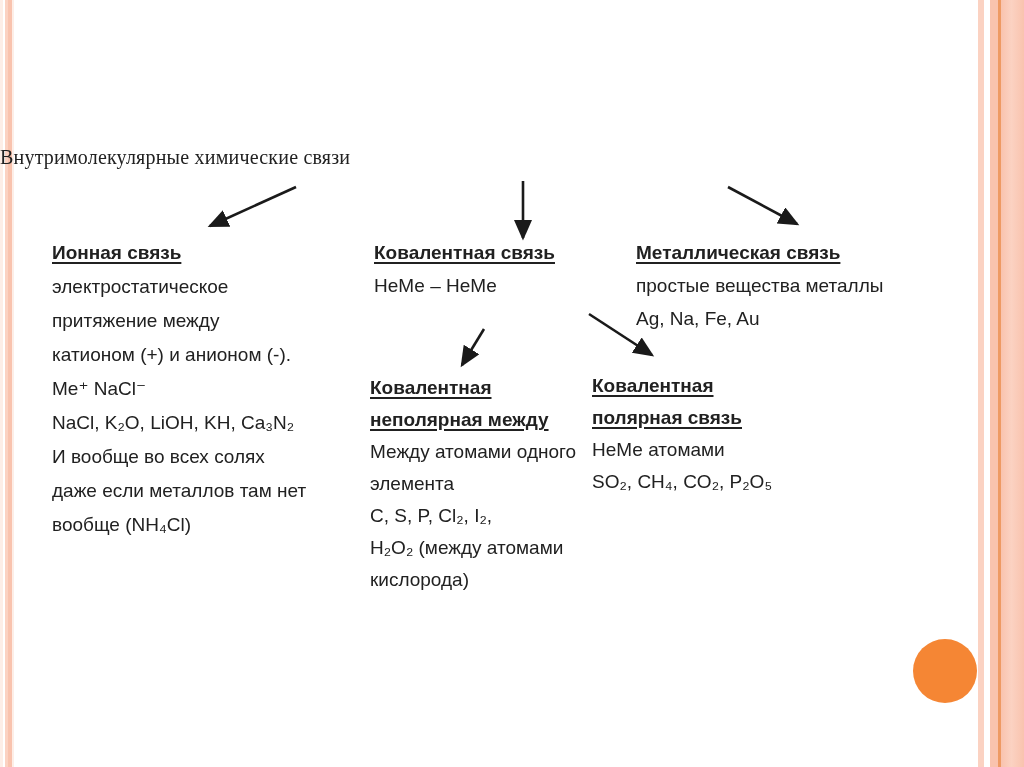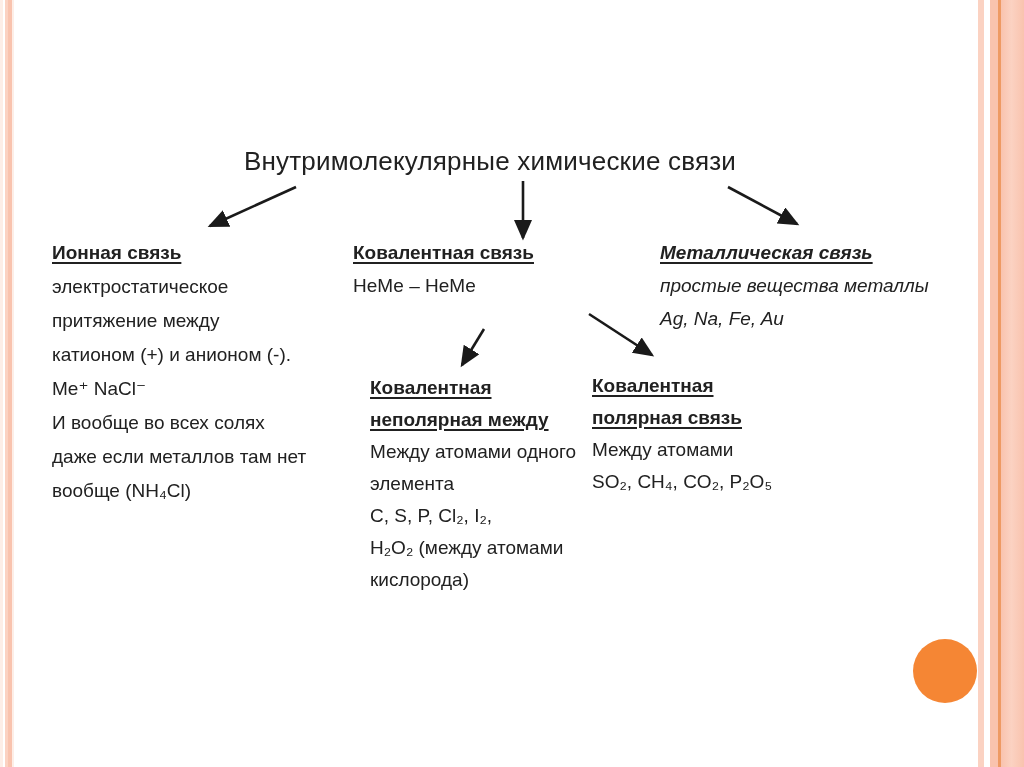--- a/index.html
+++ b/index.html
@@ -35,40 +35,41 @@
     left: 913px; top: 639px;
     width: 64px; height: 64px;
     border-radius: 50%;
     background: var(--circle-orange);
   }
 
   
   #slide-title {
     position: absolute;
     left: 0; right: 44px; top: 146px;
-    text-align: center;
-    font-size: 26px;
+    text-align: left;
+    font-size: 20px;
     letter-spacing: 0.2px;
     color: var(--text-color);
+    font-family: Liberation Serif, serif;
   }
   .node {
     position: absolute;
     font-size: 19px;
     color: var(--text-color);
   }
   .node .line { white-space: nowrap; }
   .node .head {
     font-weight: 600;
     text-decoration: underline;
     text-underline-offset: 3px;
     text-decoration-thickness: 1.5px;
   }
   #node-ionic    { left: 52px;  top: 236px; width: 320px; line-height: 34px; }
-  #node-covalent { left: 353px; top: 236px; width: 268px; line-height: 33px; }
-  #node-metallic { left: 660px; top: 236px; width: 300px; line-height: 33px; font-style: italic; }
+  #node-covalent { left: 374px; top: 236px; width: 268px; line-height: 33px; }
+  #node-metallic { left: 636px; top: 236px; width: 300px; line-height: 33px; }
   #node-nonpolar { left: 370px; top: 372px; width: 250px; line-height: 32px; }
   #node-polar    { left: 592px; top: 370px; width: 242px; line-height: 32px; }
 
   
   #arrow-layer {
     position: absolute;
     left: 0; top: 0;
     pointer-events: none;
   }
   #arrow-layer line {
@@ -108,20 +109,21 @@
 </svg>
 
 <div id="slide-title">Внутримолекулярные химические связи</div>
 
 <div class="node" id="node-ionic">
   <div class="line head">Ионная связь</div>
   <div class="line">электростатическое</div>
   <div class="line">притяжение между</div>
   <div class="line">катионом (+) и анионом (-).</div>
   <div class="line">Me⁺ NaCl⁻</div>
+  <div class="line">NaCl, K₂O, LiOH, KH, Ca₃N₂</div>
   <div class="line">И вообще во всех солях</div>
   <div class="line">даже если металлов там нет</div>
   <div class="line">вообще (NH₄Cl)</div>
 </div>
 
 <div class="node" id="node-covalent">
   <div class="line head">Ковалентная связь</div>
   <div class="line">НеМе – НеМе</div>
 </div>
 
@@ -137,15 +139,15 @@
   <div class="line">Между атомами одного</div>
   <div class="line">элемента</div>
   <div class="line">C, S, P, Cl₂, I₂,</div>
   <div class="line">H₂O₂ (между атомами</div>
   <div class="line">кислорода)</div>
 </div>
 
 <div class="node" id="node-polar">
   <div class="line head">Ковалентная</div>
   <div class="line head">полярная связь</div>
-  <div class="line">Между атомами</div>
+  <div class="line">НеМе атомами</div>
   <div class="line">SO₂, CH₄, CO₂, P₂O₅</div>
 </div>
 
 </body></html>

